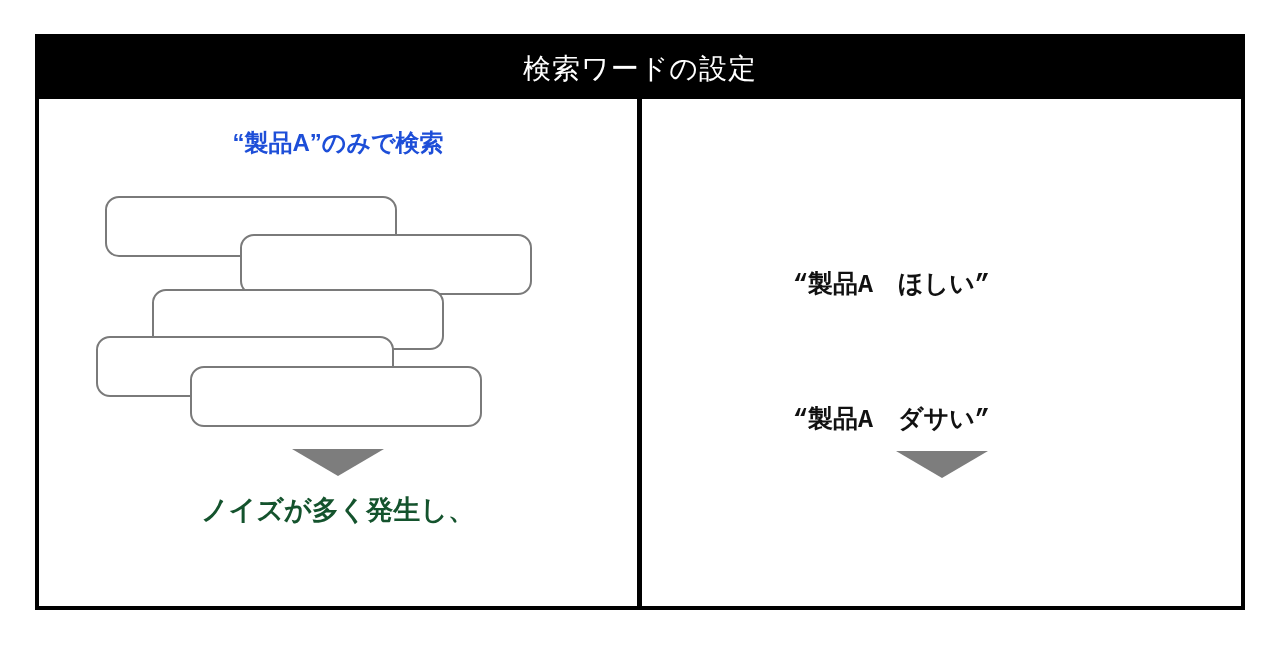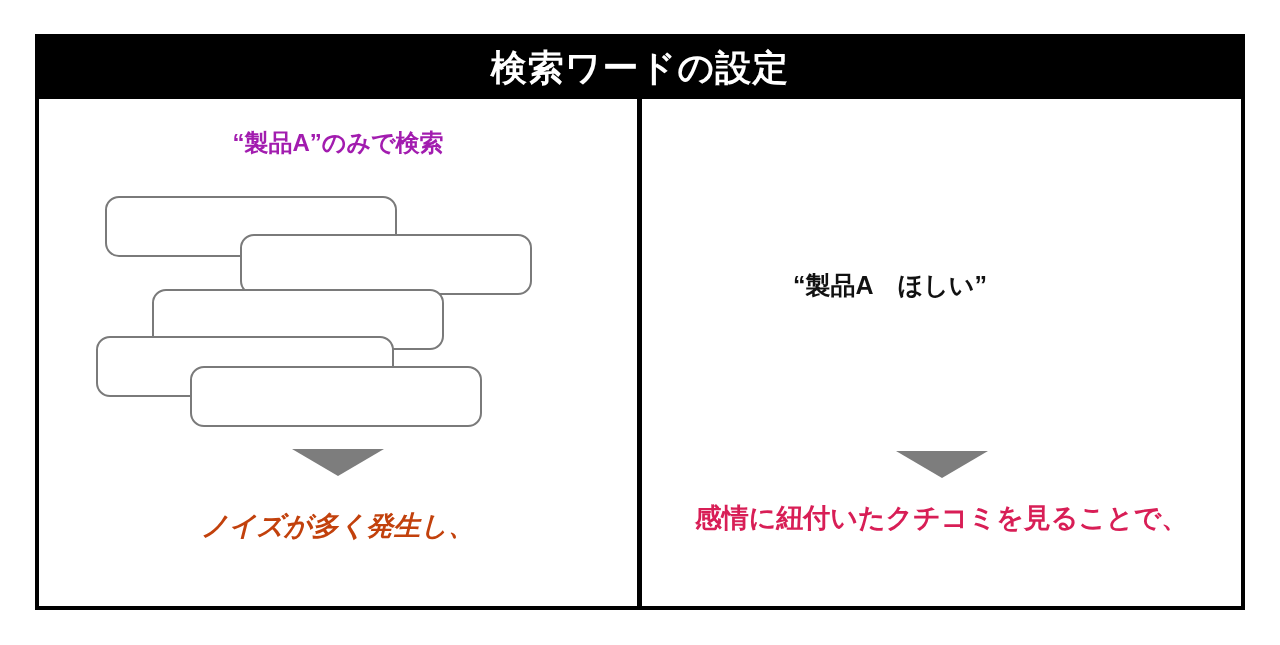--- a/index.html
+++ b/index.html
@@ -18,45 +18,45 @@
   }
   .header {
     height: 61px;
     background: #000000;
     display: flex;
     align-items: center;
     justify-content: center;
   }
   .header-title {
     color: #ffffff;
-    font-size: 36px;
-    font-weight: bold;
+    font-size: 28px;
+    font-weight: normal;
     letter-spacing: 1px;
   }
   .body {
     display: flex;
     height: 507px;
   }
   .panel {
     position: relative;
     background: #ffffff;
     height: 100%;
   }
   .panel-left { width: 598px; }
   .divider { width: 5px; background: #000000; height: 100%; }
-  .panel-right { flex: 1; }
+  .panel-right { flex: 1; font-family: Liberation Mono, monospace; }
 
   .caption {
     position: absolute;
     top: 28px;
     width: 100%;
     text-align: center;
     font-size: 24px;
     font-weight: bold;
-    color: #a21caf;
+    color: #1d4ed8;
   }
   .card {
     position: absolute;
     width: 292px;
     height: 61px;
     background: #ffffff;
     border: 2px solid #7a7a7a;
     border-radius: 14px;
   }
   .card1 { left: 66px;  top: 97px;  }
@@ -78,24 +78,23 @@
   .arrow-right { top: 352px; }
 
   .result {
     position: absolute;
     width: 100%;
     text-align: center;
     font-weight: bold;
     font-size: 27px;
   }
   .result-left {
-    top: 408px;
+    top: 392px;
     line-height: 38px;
-    color: #c2410c;
-    font-style: italic;
+    color: #14532d;
   }
   .result-right {
     top: 399px;
     line-height: 40px;
     color: #d81e56;
   }
   .query-list {
     position: absolute;
     left: 151px;
     top: 74px;
@@ -126,23 +125,23 @@
       <div class="result result-left">
         <div>ノイズが多く発生し、</div>
       </div>
     </div>
 
     <div class="divider"></div>
 
     <div class="panel panel-right">
       <div class="query-list">
         <div>“製品A　ほしい”</div>
+        <div>“製品A　ダサい”</div>
         
         
       </div>
       <div class="down-arrow arrow-right"></div>
       <div class="result result-right">
-        <div>感情に紐付いたクチコミを見ることで、</div>
       </div>
     </div>
 
   </div>
 </div>
 
 </body></html>

